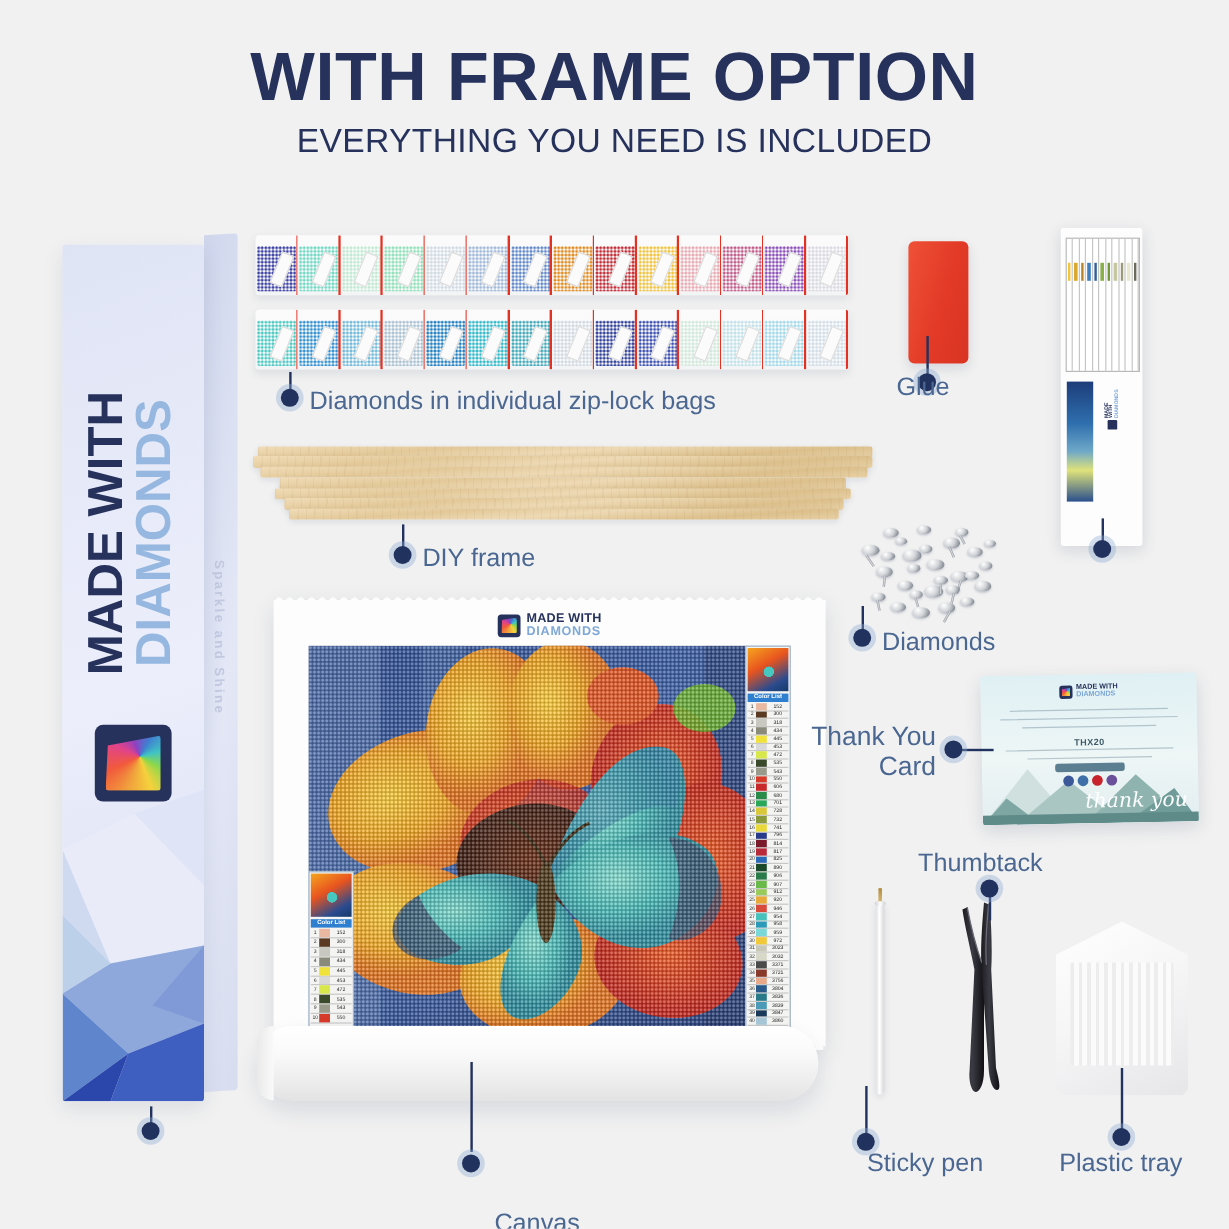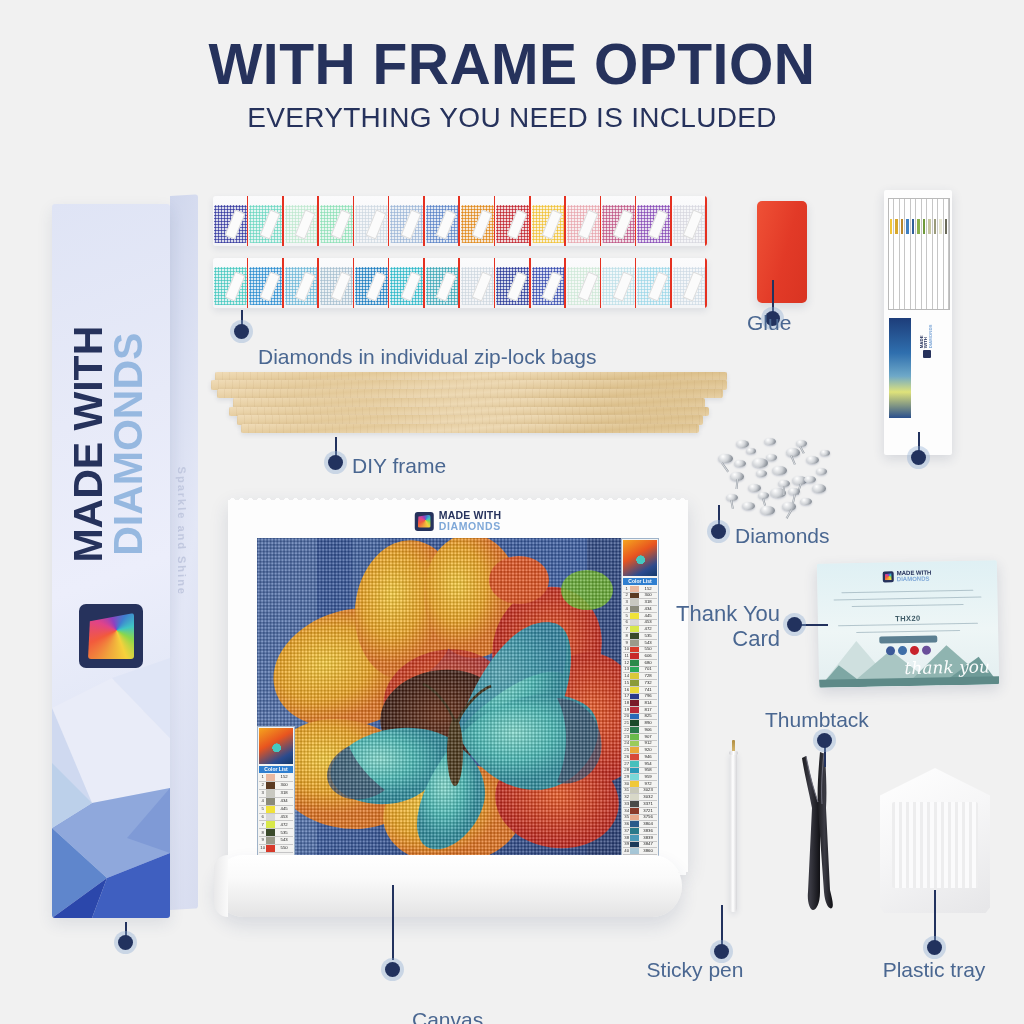--- a/index.html
+++ b/index.html
@@ -391,21 +391,21 @@
         </div>
         <div class="bag" style="left: 458.714px; width: 35.2857px;">
           <div class="fill" style="background: radial-gradient(circle, rgb(208, 220, 230) 40%, rgba(255, 255, 255, 0.55) 72%) 0% 0% / 3px 3px;"></div>
           <div class="lbl"></div>
           <div class="seal"></div>
         </div>
       </div>
   </div>
   <div class="abs lead v" style="left:241px;top:310px;height:17px;"></div>
   <div class="abs dot" style="left:234px;top:324px;"></div>
-  <div class="abs callout" style="left:258px;top:323px;margin-top:22px;">Diamonds in individual zip-lock bags</div>
+  <div class="abs callout" style="left:258px;top:323px;">Diamonds in individual zip-lock bags</div>
 
   <div class="abs" id="glue"></div>
   <div class="abs lead v" style="left:772px;top:280px;height:33px;"></div>
   <div class="abs dot" style="left:765px;top:311px;"></div>
   <div class="abs callout" style="left:747px;top:311px;">Glue</div>
 
   <div class="abs" id="guide">
     <div class="g-table" id="gtable">
         <span>
           <div class="g-sw" style="background: rgb(242, 198, 58);"></div>
@@ -903,21 +903,21 @@
   <div class="abs callout big" style="left:668px;top:601px;width:112px;text-align:right;">Thank You
 Card</div>
 
   <div class="abs" id="pen">
     <div class="tip"></div>
     <div class="body"></div>
     <div class="ring"></div>
   </div>
   <div class="abs lead v" style="left:721px;top:905px;height:42px;"></div>
   <div class="abs dot" style="left:714px;top:944px;"></div>
-  <div class="abs callout" style="left:637px;top:958px;width:116px;text-align:center;">Sticky pen</div>
+  <div class="abs callout" style="left:713px;top:958px;width:116px;text-align:center;">Sticky pen</div>
 
   <div class="abs" id="tweez">
     <svg width="46" height="170" viewBox="0 0 46 170">
       <defs>
         <linearGradient id="tw" x1="0" y1="0" x2="1" y2="0">
           <stop offset="0%" stop-color="#1b1b1f"></stop>
             <stop offset="45%" stop-color="#3b3b44"></stop>
           <stop offset="100%" stop-color="#101014"></stop>
         </linearGradient>
       </defs>

